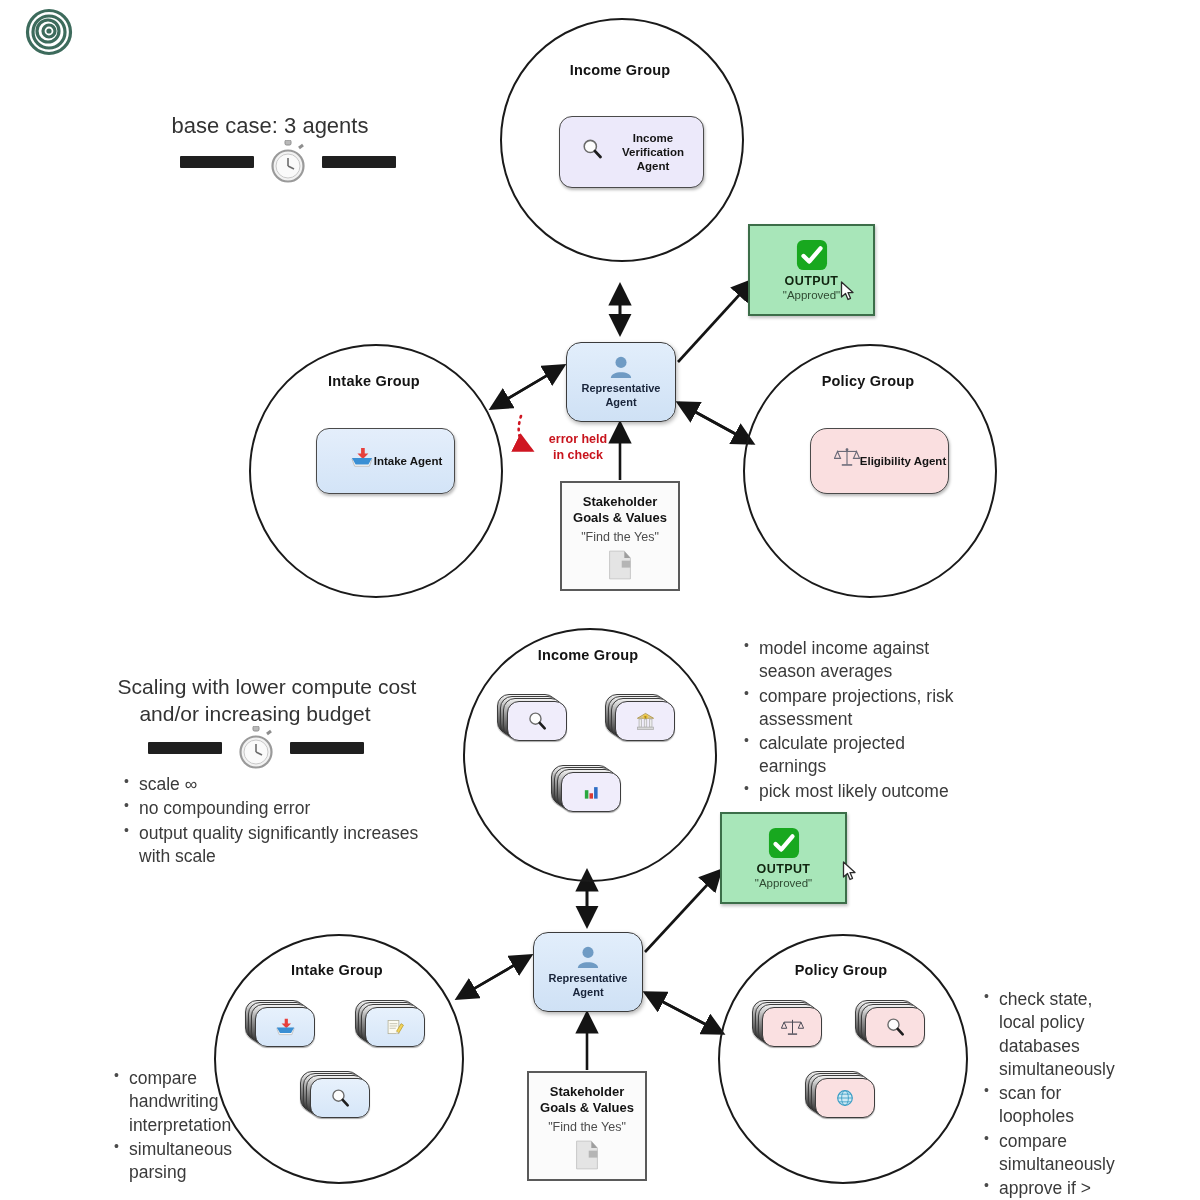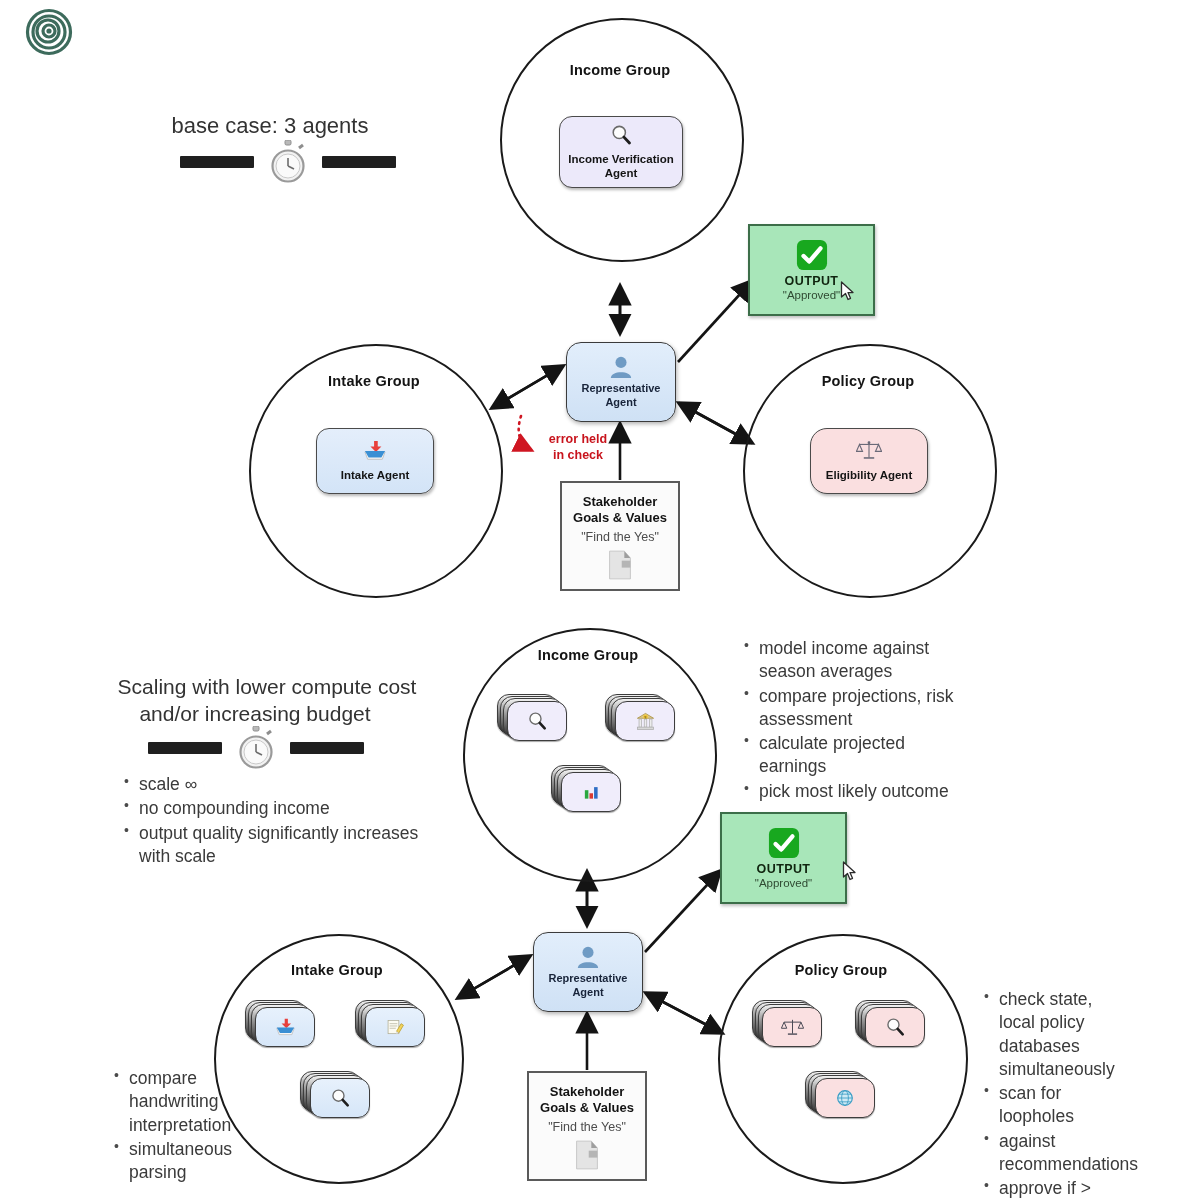--- a/index.html
+++ b/index.html
@@ -21,22 +21,22 @@
   .bullets li{margin-bottom:1px;}
   ul.bl{margin:0;padding-left:17px;list-style:none;}
   ul.bl li{position:relative;padding-left:2px;}
   ul.bl li:before{content:"\2022";position:absolute;left:-13px;top:-1px;font-size:14px;color:#4a4a4a;}
 
   .circle{position:absolute;border:2.2px solid #1a1a1a;border-radius:50%;background:transparent;}
   .circle-label{position:absolute;width:100%;text-align:center;font-size:14.5px;font-weight:bold;color:#141414;letter-spacing:.2px;}
 
   .agent{position:absolute;border:1.6px solid #4a4a4a;border-radius:13px;
          box-shadow:1px 2px 3px rgba(0,0,0,.28);
-         display:flex;flex-direction:column;align-items:center;justify-content:center;
-         font-size:11.5px;font-weight:bold;text-align:center;line-height:1.22;color:#141414;}
+         display:flex;flex-direction:row;align-items:center;justify-content:center;
+         font-size:11.5px;font-weight:bold;text-align:center;line-height:1.22;color:#141414;padding-left:21px;}
   .agent .ic{margin-bottom:3px;}
   .agent.lav{background:#ece9fa;}
   .agent.blue{background:linear-gradient(180deg,#e4eefb 0%,#d3e4f7 100%);}
   .agent.pink{background:#fadfe0;}
 
   .rep{position:absolute;width:108px;height:78px;border:1.8px solid #3b3b3b;border-radius:15px;
        background:linear-gradient(180deg,#e2eefb 0%,#cfe1f5 100%);
        box-shadow:1px 2px 4px rgba(0,0,0,.3);
        display:flex;flex-direction:column;align-items:center;justify-content:center;
        font-size:11px;font-weight:bold;text-align:center;line-height:1.25;color:#18243a;}
@@ -230,21 +230,21 @@
         <line x1="20" y1="26" x2="20" y2="18" stroke="#6d6d6d" stroke-width="1.6"></line>
         <line x1="20" y1="26" x2="26" y2="29" stroke="#6d6d6d" stroke-width="1.6"></line>
       </svg>
     </div>
     <div class="tl-bar"></div>
   </div>
 
   <div class="bullets" style="left:120px;top:773px;width:300px;">
     <ul class="bl">
       <li>scale ∞</li>
-      <li>no compounding income</li>
+      <li>no compounding error</li>
       <li>output quality significantly increases with scale</li>
     </ul>
   </div>
 
   <div class="circle" style="left:463px;top:628px;width:250px;height:250px;"></div>
   <div class="circle-label" style="left:463px;top:647px;width:250px;">Income Group</div>
 
   <div class="stack" style="left:497px;top:694px;">
     <div class="card bk" style="left:0px;top:0px;"></div>
     <div class="card bk" style="left:3px;top:2px;"></div>
@@ -397,21 +397,21 @@
             <line x1="5" y1="18" x2="21" y2="18"></line>
         </g>
       </svg>
     </div>
   </div>
 
   <div class="bullets" style="left:980px;top:988px;width:135px;">
     <ul class="bl">
       <li>check state, local policy databases simultaneously</li>
       <li>scan for loopholes</li>
-      <li>against recommendations</li>
+      <li>compare simultaneously</li>
       <li>approve if &gt; 90% vote yes</li>
     </ul>
   </div>
 
   <div class="rep" style="left:533px;top:932px;">
     <svg viewBox="0 0 28 26" width="26" height="24">
       <circle cx="14" cy="8" r="6" fill="#6f9bc4"></circle>
       <path d="M3 25 C3 16.5 25 16.5 25 25 z" fill="#6f9bc4"></path>
     </svg>
     <div style="margin-top:3px;">

